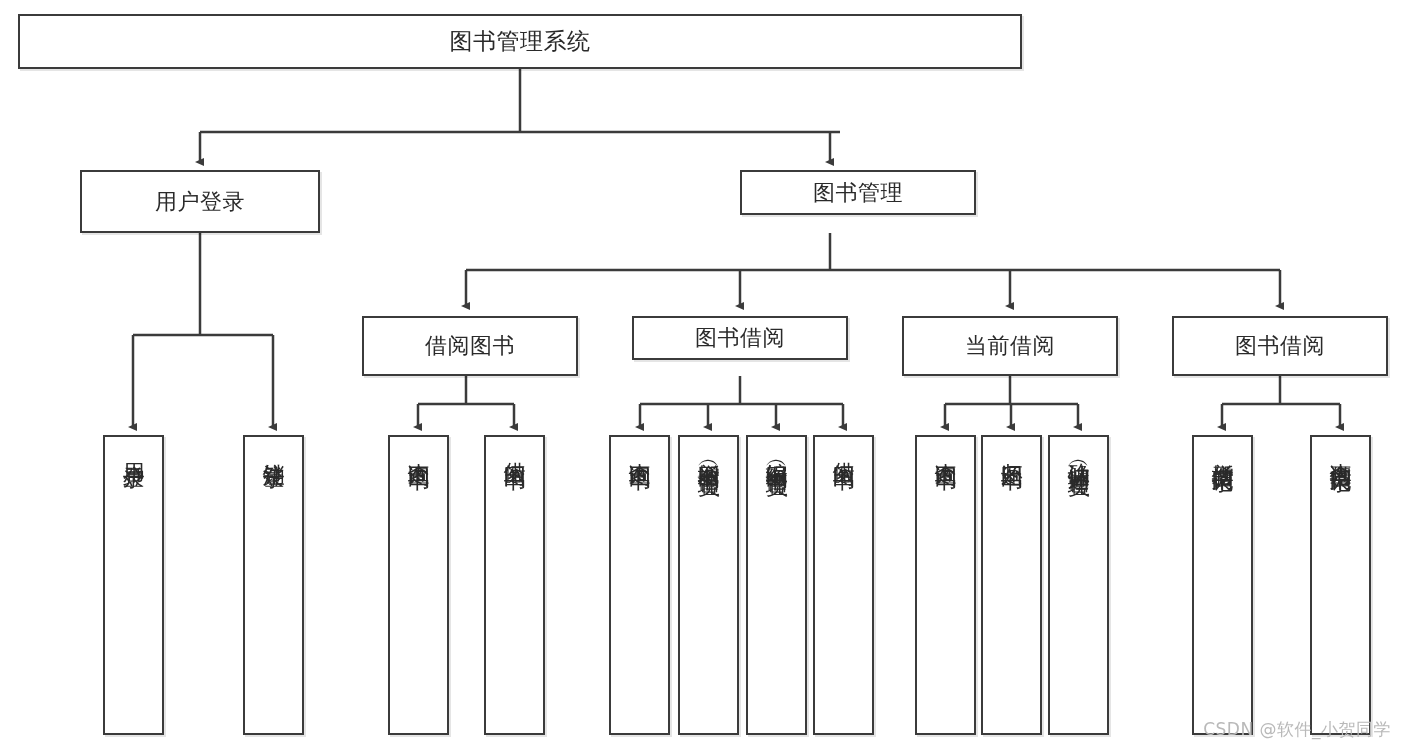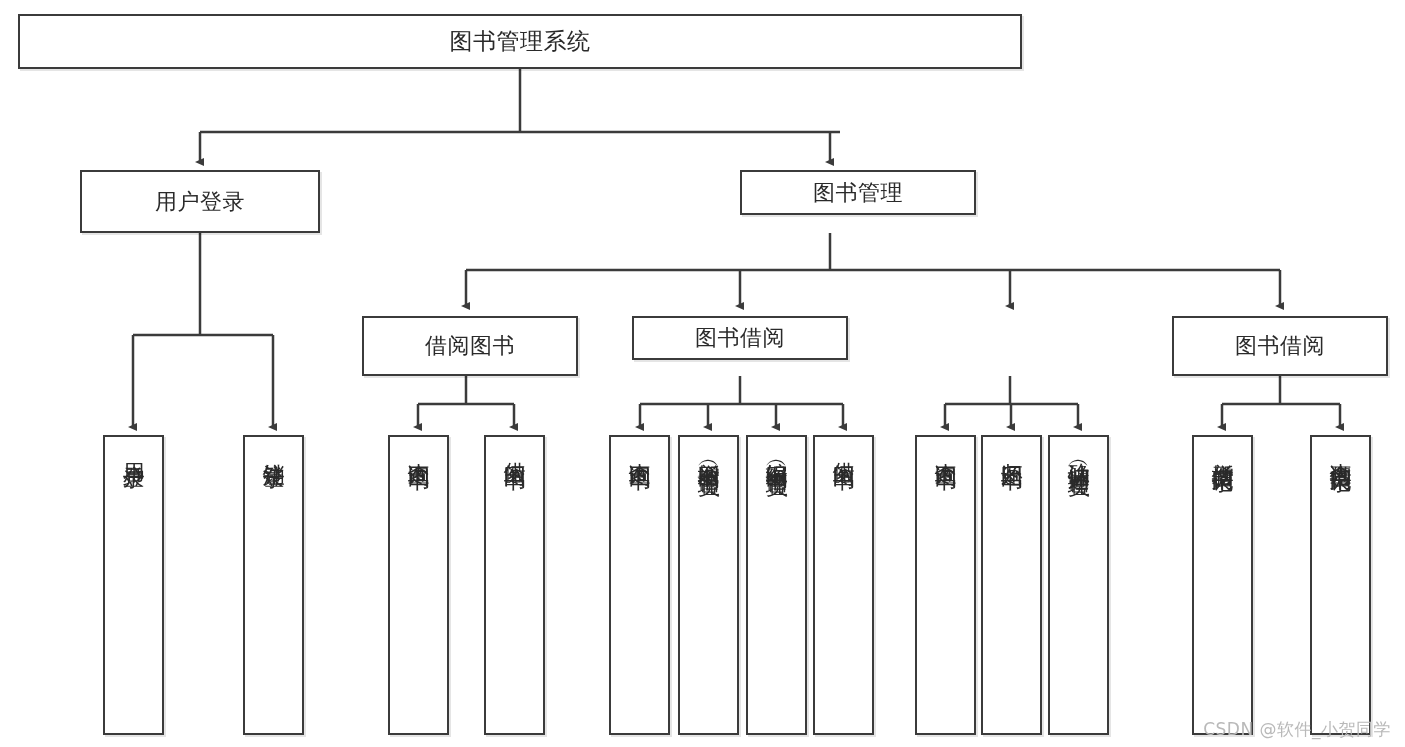--- a/index.html
+++ b/index.html
@@ -136,20 +136,23 @@
   <div class="node mid" style="left:740px; top:170px; width:236px; height:45px;">
     <span class="lbl">图书管理</span>
   </div>
 
   <div class="node mid" style="left:362px; top:316px; width:216px; height:60px;">
     <span class="lbl">借阅图书</span>
   </div>
   <div class="node mid" style="left:632px; top:316px; width:216px; height:44px;">
     <span class="lbl">图书借阅</span>
   </div>
+  <div class="node mid" style="left:902px; top:316px; width:216px; height:60px;">
+    <span class="lbl">当前借阅</span>
+  </div>
   <div class="node mid" style="left:1172px; top:316px; width:216px; height:60px;">
     <span class="lbl">图书借阅</span>
   </div>
 
   <div class="node leaf" style="left:103px; top:435px; width:61px; height:300px;">
     <span class="lbl">用户登录</span>
   </div>
   <div class="node leaf" style="left:243px; top:435px; width:61px; height:300px;">
     <span class="lbl">注销登录</span>
   </div>

